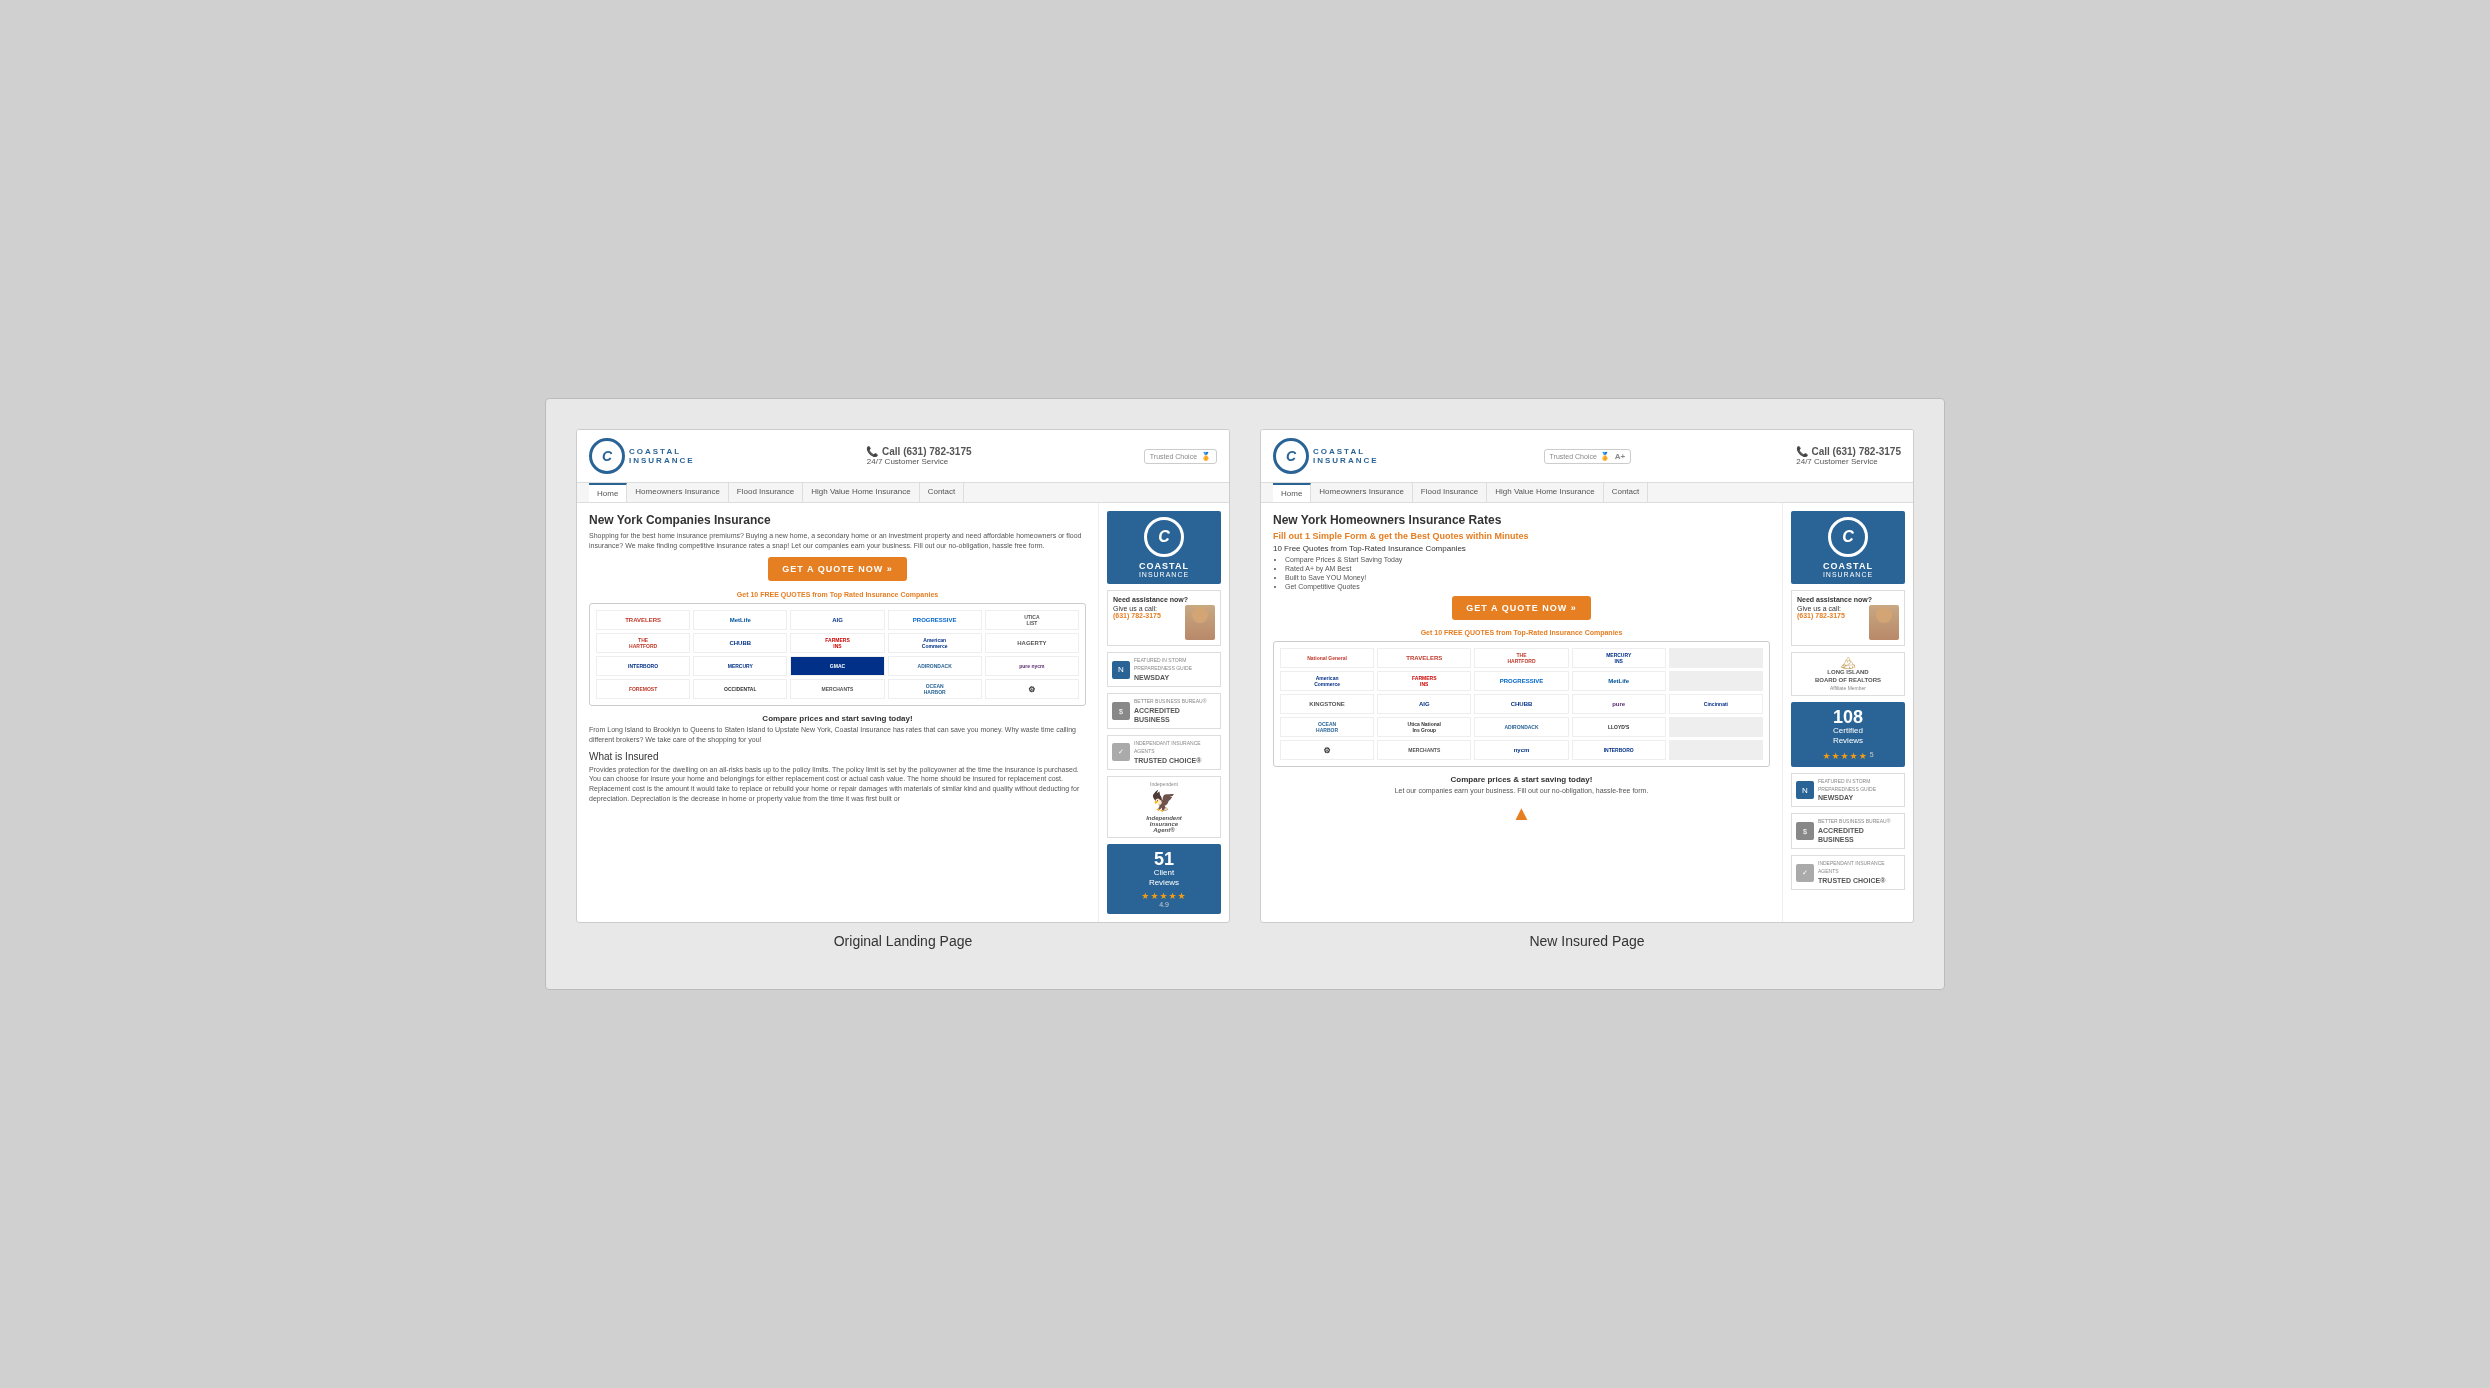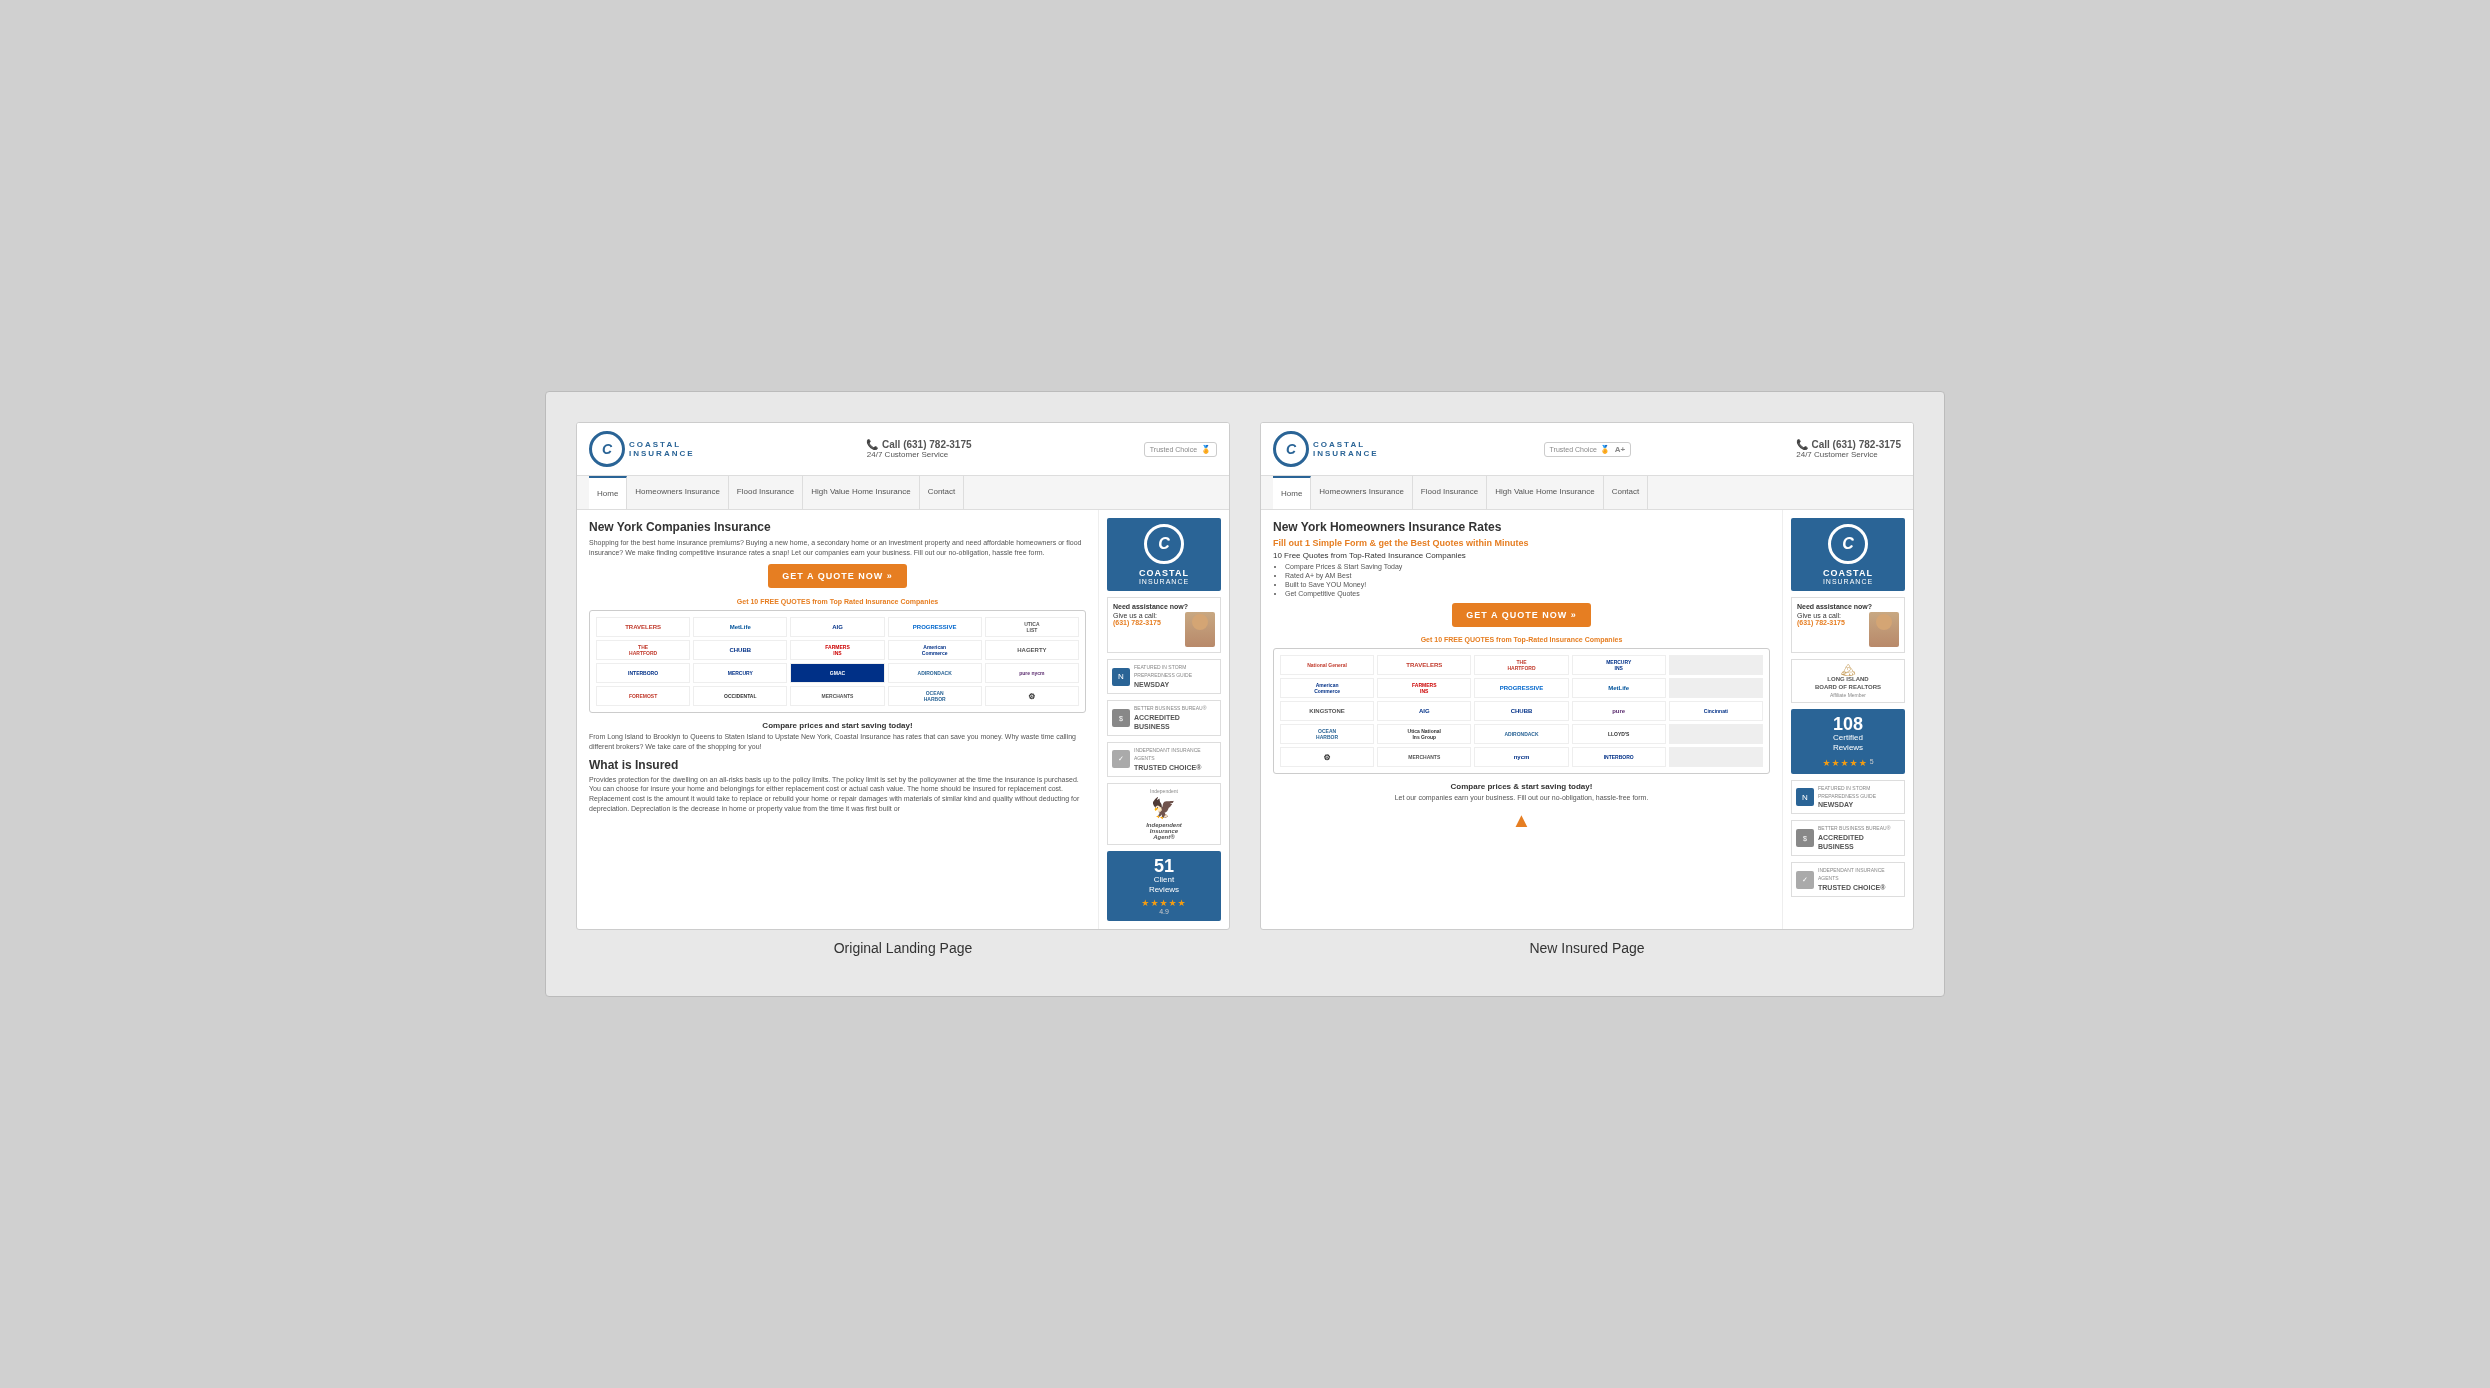--- a/index.html
+++ b/index.html
@@ -104,21 +104,21 @@
       padding: 2px 5px;
     }
     
     .nav-bar {
       background: #f5f5f5;
       border-bottom: 1px solid #ddd;
       display: flex;
       padding: 0 12px;
     }
     .nav-item {
-      padding: 11px 8px;
+      padding: 4px 8px;
       font-size: 8px;
       color: #555;
       border-right: 1px solid #ddd;
       cursor: pointer;
       white-space: nowrap;
     }
     .nav-item:first-child {
       background: #fff;
       border-top: 2px solid #2a6496;
     }
@@ -374,22 +374,22 @@
     .logo-item.merchants { color: #555; }
     .logo-item.nycm { color: #003087; }
     .logo-item.american-commerce { color: #003087; font-size: 5px; }
     .logo-item.hagerty { color: #555; }
     .logo-item.ocean-harbor { color: #2a6496; font-size: 5px; }
     .logo-item.nat-general { color: #cc0000; font-size: 5px; }
     .logo-item.cincinnati { color: #003087; font-size: 5px; }
     .logo-item.adirondack2 { color: #2a6496; font-size: 5px; }
     
     .section-title {
-      font-size: 12px;
-      font-weight: bold;
+      font-size: 10px;
+      font-weight: normal;
       color: #333;
       margin: 6px 0 3px;
     }
     .compare-subtitle {
       font-size: 8px;
       font-weight: bold;
       color: #333;
       margin-bottom: 2px;
       text-align: center;
     }

